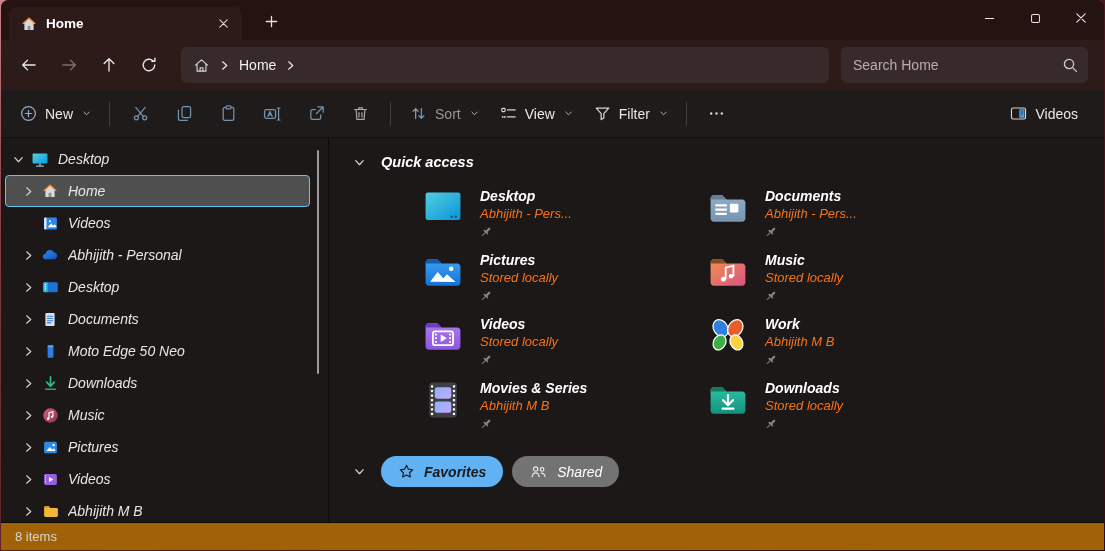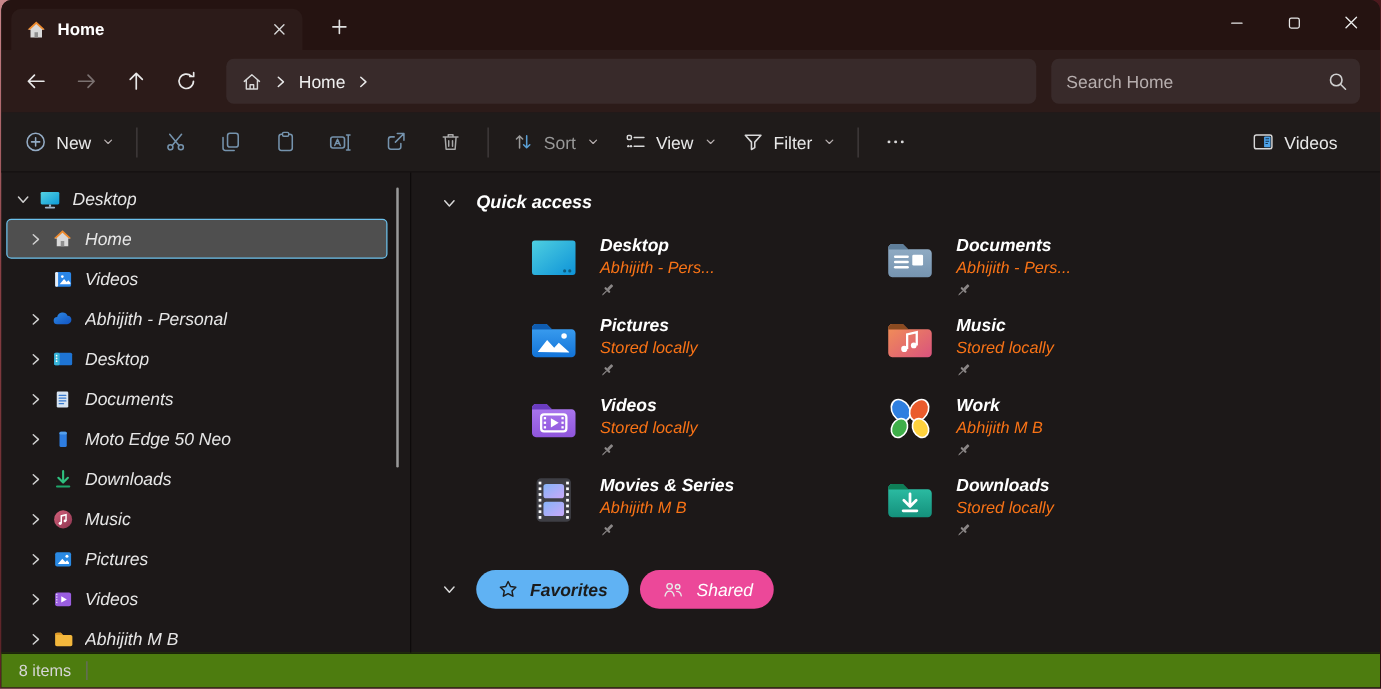--- a/index.html
+++ b/index.html
@@ -37,21 +37,21 @@
   .crumb-seg { display:flex; align-items:center; gap:8px; }
   .crumb-label { color:#f0f0f0; font-size:14px; }
   .searchbar { width:247px; height:36px; background:#382A2A; border-radius:6px; margin-left:12px;
     display:flex; align-items:center; padding:0 10px 0 12px; flex:none; }
   .searchbar input { flex:1; background:transparent; border:none; outline:none;
     color:#22c55e; font-size:14px; font-family:inherit; min-width:0; }
   .searchbar input::placeholder { color:#b7aeae; }
 
   
   .toolbar { height:48px; background:#1F1B1A; border-bottom:1px solid #141010;
-    display:flex; align-items:center; padding:0 24px 0 8px; flex:none; }
+    display:flex; align-items:center; padding:0 16px 0 8px; flex:none; }
   .tbtn { display:flex; align-items:center; gap:7px; height:36px; padding:0 10px;
     border-radius:4px; color:#e8e8e8; font-size:14px; white-space:nowrap; }
   .tbtn.dim .tlabel { color:#989898; }
   .ticon { width:44px; height:36px; border-radius:4px; }
   .tdiv { width:1px; height:24px; background:#454040; margin:0 8px; flex:none; }
   .spacer { flex:1; }
   .caret { margin-left:2px; color:#b8b0b0; }
 
   
   .bodywrap { flex:1; display:flex; min-height:0;font-style:italic; }
@@ -77,25 +77,25 @@
   .tile-icon { width:44px; height:44px; flex:none; margin-top:0; }
   .tile-icon svg { width:44px; height:44px; }
   .tile-text { display:flex; flex-direction:column; padding-top:1px; min-width:0; }
   .tile-title { color:#fff; font-weight:700; font-size:14px; line-height:18px; white-space:nowrap; }
   .tile-sub { color:#f97316; font-size:13px; line-height:18px; white-space:nowrap; }
   .pin { width:13px; height:13px; margin-top:3px; opacity:.85; }
 
   .pill-row { display:flex; align-items:center; margin:14px 0 0 24px; gap:15px; }
   .pills { display:flex; gap:9px; }
   .pill { height:31px; border-radius:16px; display:flex; align-items:center; gap:9px;
-    padding:0 17px; font-size:14px; background:#ec4899; color:#fff; }
+    padding:0 17px; font-size:14px; background:#737373; color:#fff; }
   .pill.active { background:#60B2F3; color:#1b1b1b; font-weight:700; }
 
   
-  .statusbar { height:28px; flex:none; border-top:1px solid #0a0808; background:#4d7c0f;
+  .statusbar { height:28px; flex:none; border-top:1px solid #0a0808; background:#a16207;
     display:flex; align-items:center; padding-left:14px; gap:12px; }
   .status-count { color:#d6d6d6; font-size:13px; }
   .sdiv { width:1px; height:15px; background:#6a6a6a; }
 </style>
 </head>
 <body>
 
 <div class="win">
 
   <div class="titlebar">

